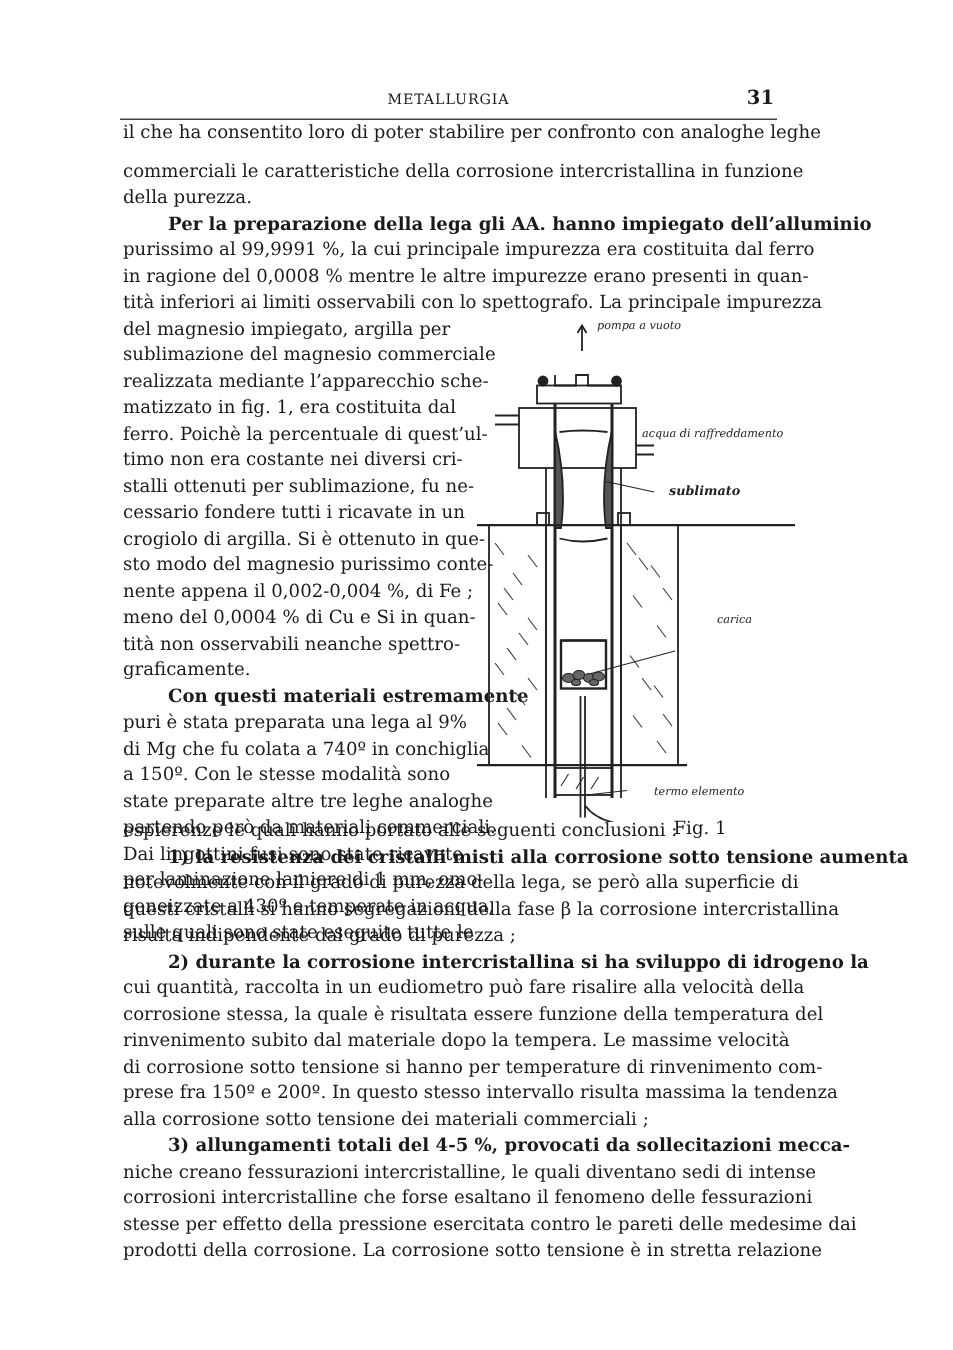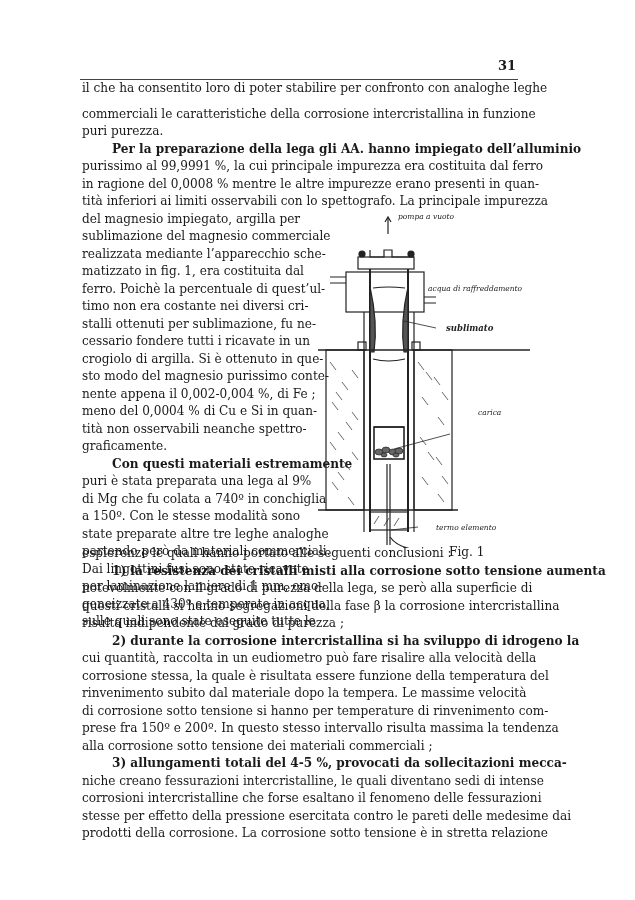--- a/index.html
+++ b/index.html
@@ -17,28 +17,29 @@
   .line.indent { padding-left: 30px; box-sizing: border-box; font-weight: bold; }
   .fig { position: absolute; left: 318px; top: 212px; width: 212px; height: 336px; }
   .figlabel { position: absolute; font-family: "DejaVu Serif", serif; font-style: italic;
               font-size: 7.5px; color: #222; white-space: nowrap; }
   .caption { position: absolute; left: 449px; top: 545px; font-size: 12.1px; }
 </style>
 </head>
 <body>
 
 <div class="header">
+  <span class="title">METALLURGIA</span>
   <span class="pageno">31</span>
 </div>
 <div class="rule"></div>
 
 <div>
   <div class="line" style="top:80px">il che ha consentito loro di poter stabilire per confronto con analoghe leghe</div>
   <div class="line" style="top:105.5px">commerciali le caratteristiche della corrosione intercristallina in funzione</div>
-  <div class="line short" style="top:123px">puri purezza.</div>
+  <div class="line short" style="top:123px">della purezza.</div>
   <div class="line indent" style="top:140.5px">Per la preparazione della lega gli AA. hanno impiegato dell’alluminio</div>
   <div class="line" style="top:158px">purissimo al 99,9991 %, la cui principale impurezza era costituita dal ferro</div>
   <div class="line" style="top:175.5px">in ragione del 0,0008 % mentre le altre impurezze erano presenti in quan-</div>
   <div class="line" style="top:193px">tità inferiori ai limiti osservabili con lo spettografo. La principale impurezza</div>
 
   <div class="line narrow" style="top:210.5px">del magnesio impiegato, argilla per</div>
   <div class="line narrow" style="top:228px">sublimazione del magnesio commerciale</div>
   <div class="line narrow" style="top:245.5px">realizzata mediante l’apparecchio sche-</div>
   <div class="line narrow" style="top:263px">matizzato in fig. 1, era costituita dal</div>
   <div class="line narrow" style="top:280.5px">ferro. Poichè la percentuale di quest’ul-</div>

